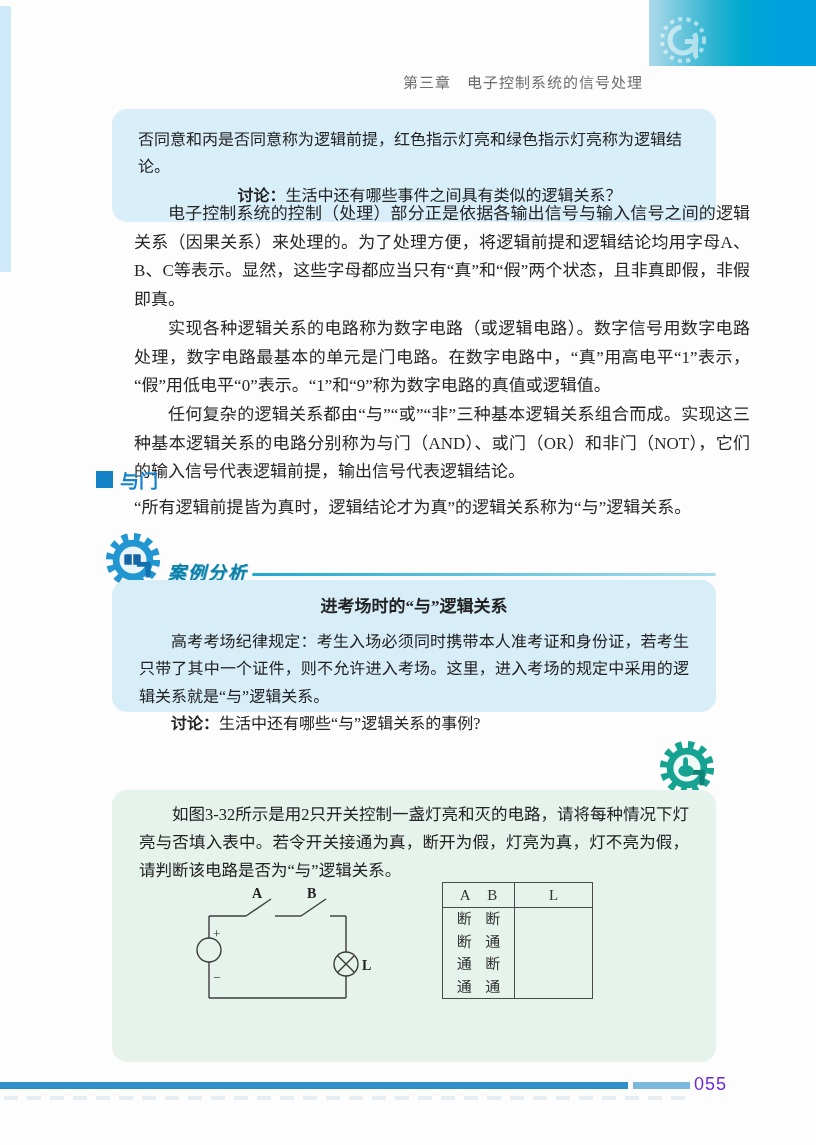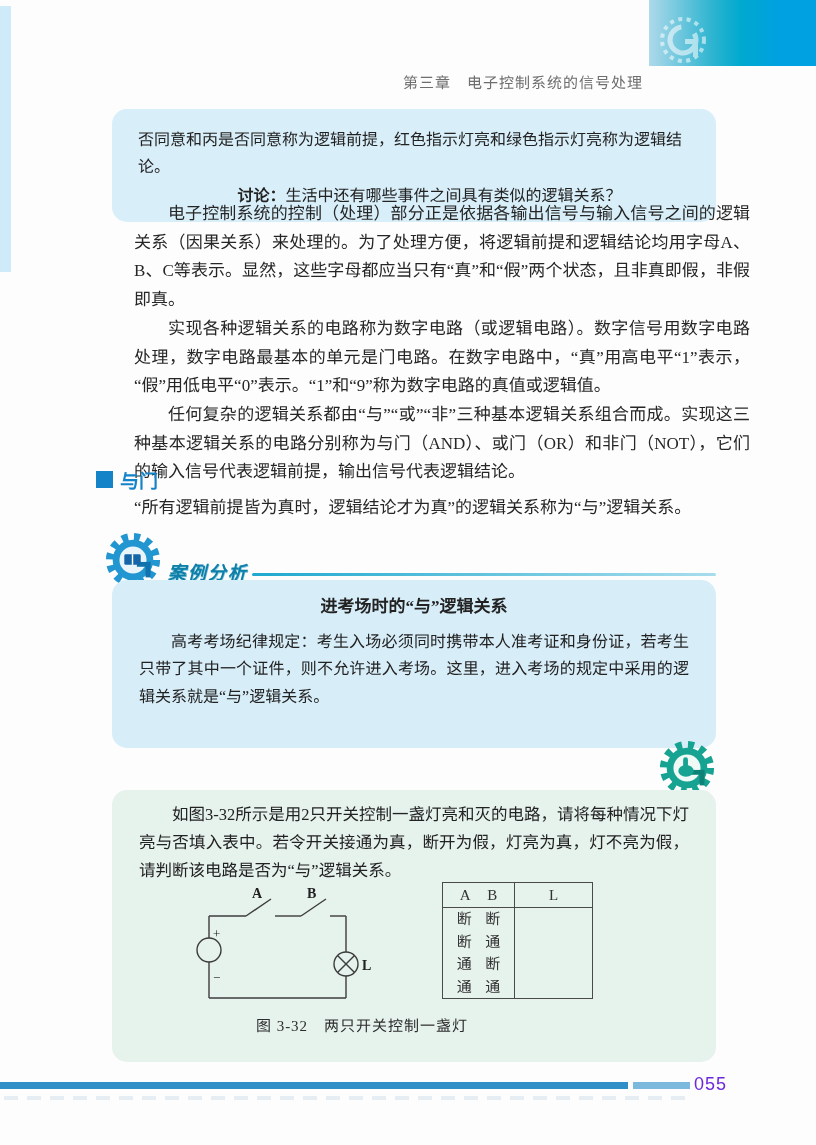--- a/index.html
+++ b/index.html
@@ -55,21 +55,21 @@
     font-size:18px; font-weight:bold; font-style:italic;
     margin:0 4px 9px 6px; letter-spacing:2px; white-space:nowrap;
   }
   .case-label { color:#0d7fa8; text-shadow:0.5px 0.5px 0 #7fc6dd; }
   .action-label { color:#12a18d; text-shadow:0.5px 0.5px 0 #8bd3c7; }
   .rule-line { flex:1 1 auto; height:3px; margin-bottom:17px; border-radius:2px; }
   .case-line { background:linear-gradient(90deg,#1fa9cf,#a8dded); }
   .action-line { background:linear-gradient(90deg,#15a8a0,#9fd8ce); }
 
   .case-box {
-    position:absolute; left:112px; top:580px; width:604px; height:168px;
+    position:absolute; left:112px; top:580px; width:604px; height:132px;
     background:#d7edf8; border-radius:15px;
     padding:13px 27px; font-size:16px; line-height:27.5px; color:#222;
   }
   .case-box .case-title { text-align:center; font-weight:bold; font-size:17px; margin-bottom:7px; }
   .case-box .case-body { text-indent:2em; text-align:justify; }
   .case-box .discuss { text-indent:2em; }
 
   .action-box {
     position:absolute; left:112px; top:790px; width:604px; height:272px;
     background:#e6f2ec; border-radius:15px;
@@ -153,20 +153,21 @@
       <line x1="29.5" y1="24" x2="29.5" y2="35" stroke="#ffffff" stroke-width="1.5"></line>
     </svg>
   </span>
   <span class="callout-label case-label">案例分析</span>
   <span class="rule-line case-line"></span>
 </div>
 
 <div class="case-box">
   <div class="case-title">进考场时的“与”逻辑关系</div>
   <div class="case-body">高考考场纪律规定：考生入场必须同时携带本人准考证和身份证，若考生只带了其中一个证件，则不允许进入考场。这里，进入考场的规定中采用的逻辑关系就是“与”逻辑关系。</div>
+  <div class="discuss"><b>讨论：</b><span>生活中还有哪些“与”逻辑关系的事例?</span></div>
 </div>
 
 <div class="callout-head action-head">
   <span class="gear-wrap">
     <svg width="58" height="58" viewBox="0 0 60 60">
       <circle cx="30" cy="30" r="24" fill="none" stroke="#17a392" stroke-width="8" stroke-dasharray="6.3 6.3"></circle>
       <circle cx="30" cy="30" r="21" fill="#17a392"></circle>
       <circle cx="30" cy="30" r="14" fill="#effaf7"></circle>
       <rect x="34" y="32" width="14" height="5" fill="#0d8276"></rect>
       <rect x="43" y="32" width="5" height="16" fill="#0d8276"></rect>
@@ -232,19 +233,18 @@
       <div class="cell hdr">
         <span>L</span>
       </div>
       <div class="cell trow"></div>
       <div class="cell trow"></div>
       <div class="cell trow"></div>
       <div class="cell trow"></div>
     </div>
   </div>
 
-  <div class="fig-caption">图 3-32　两只开关控制一盏灯</div>
 </div>
 
 <div class="footer-bar1"></div>
 <div class="footer-bar2"></div>
 <div class="footer-dots"></div>
 <div class="page-number">055</div>
 
 </body></html>

